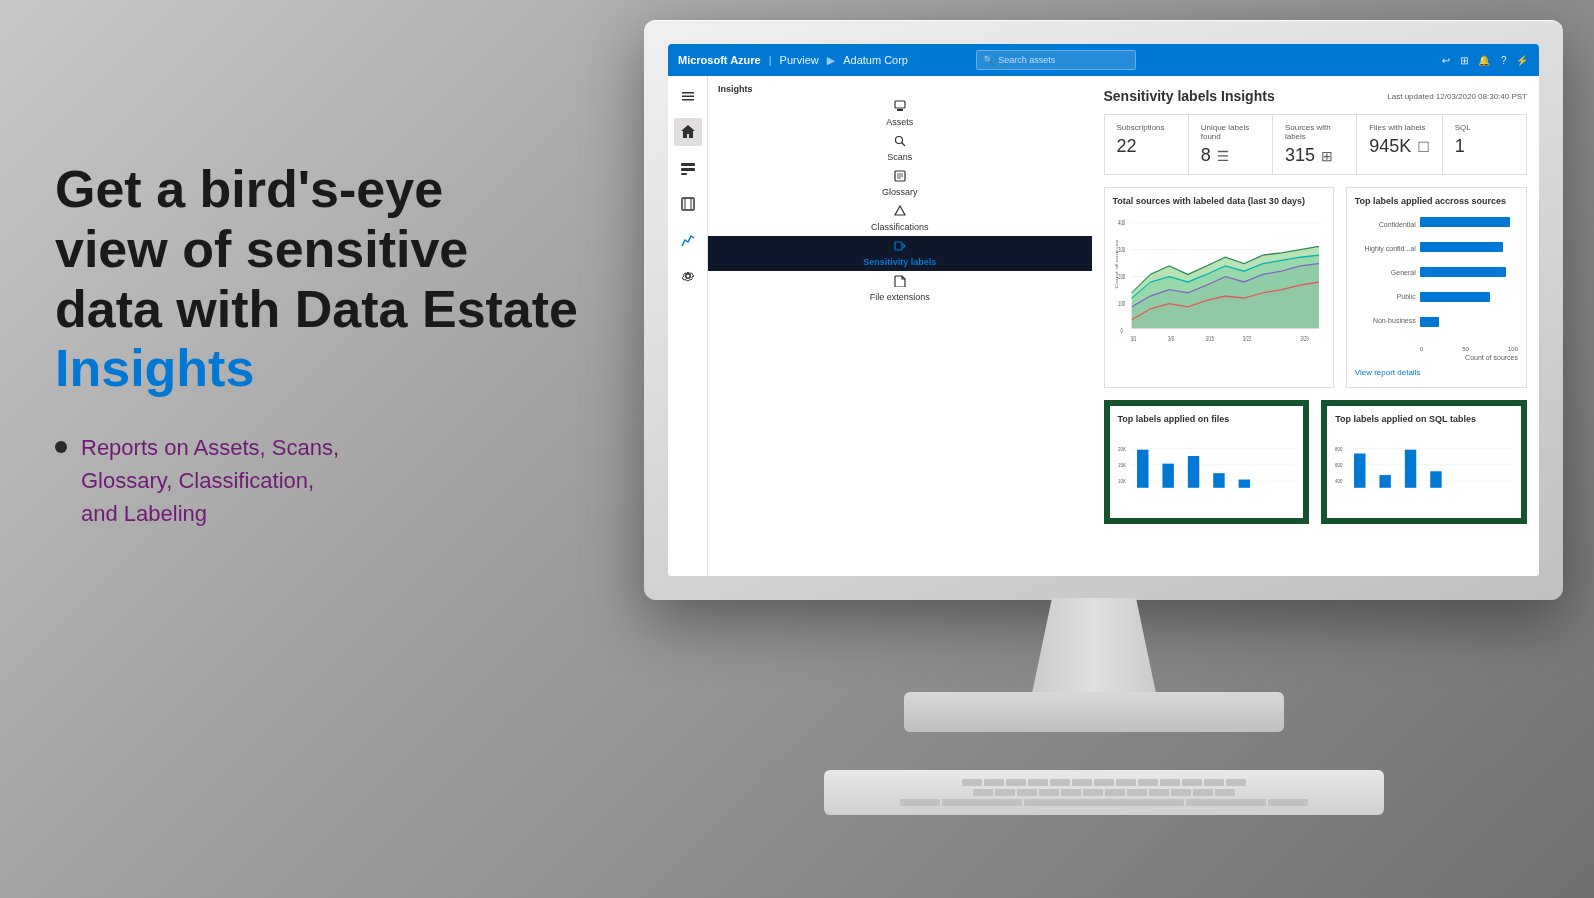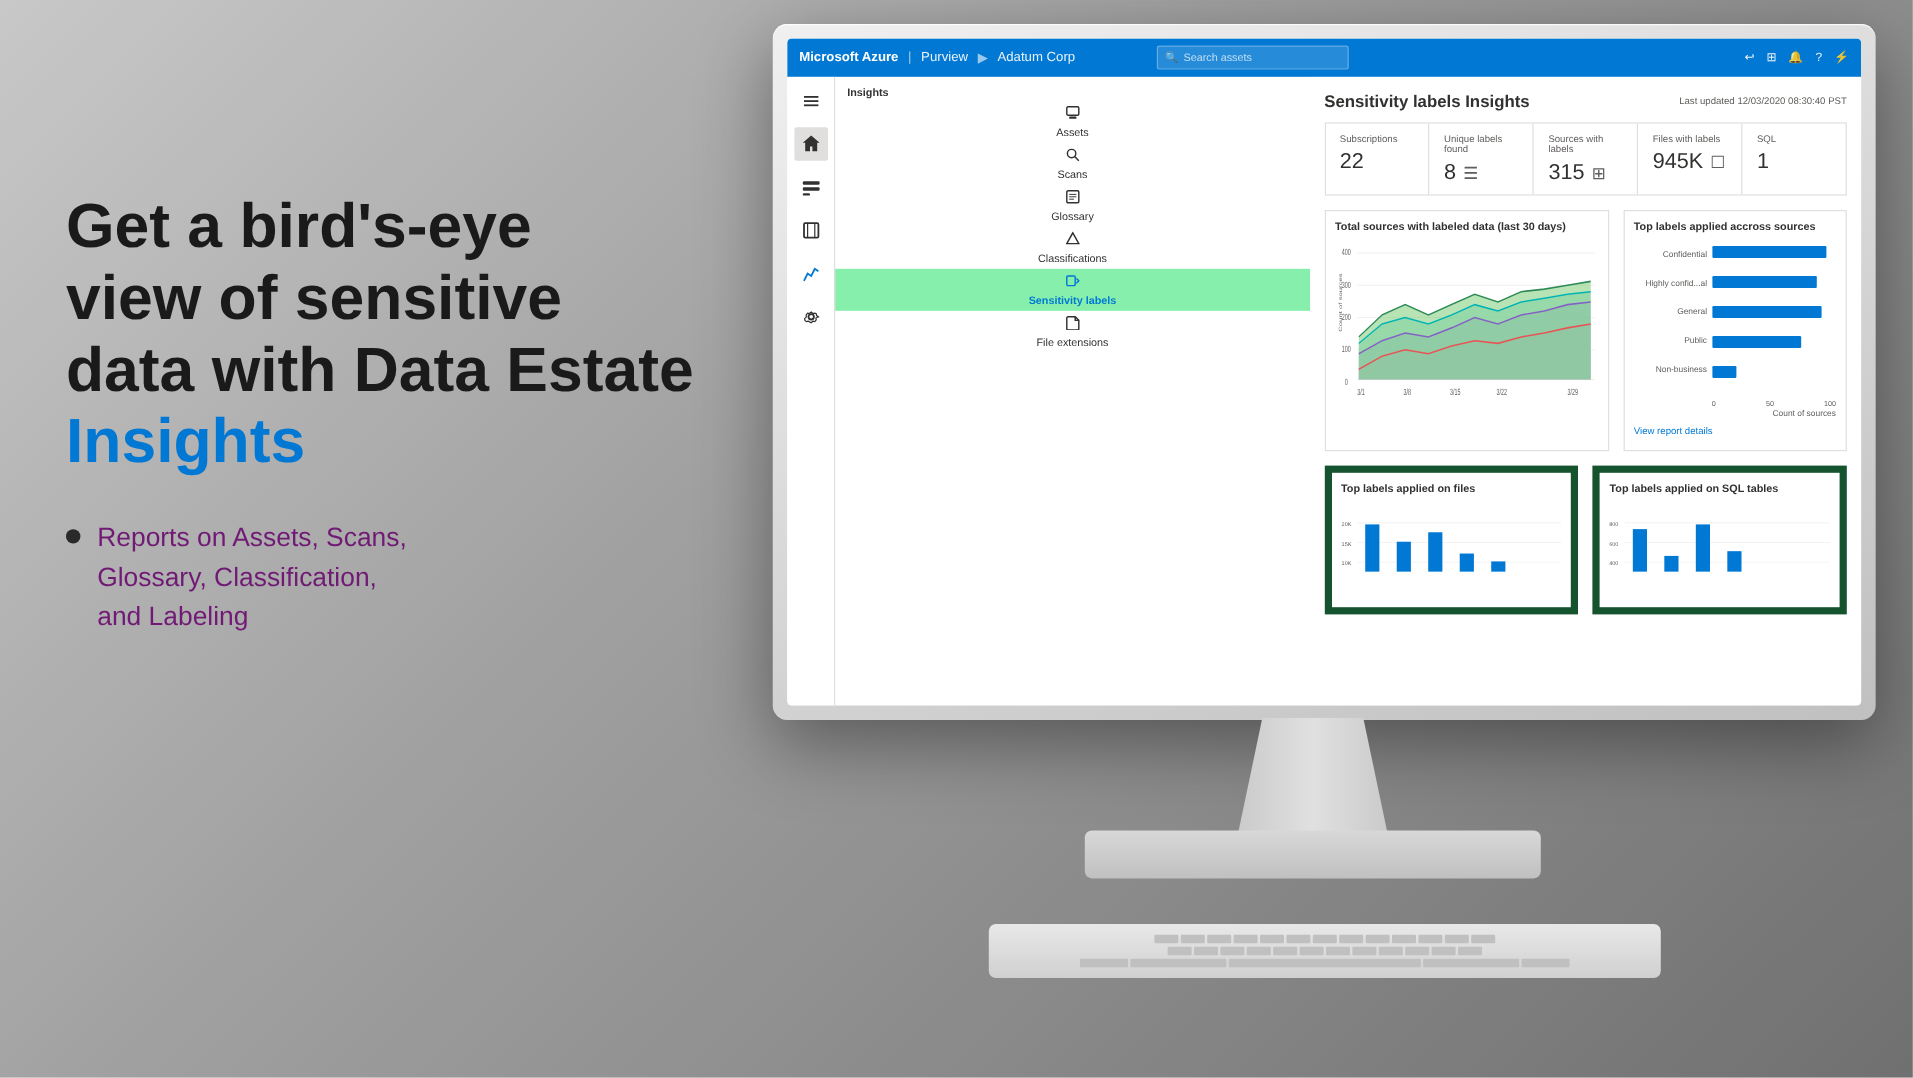--- a/index.html
+++ b/index.html
@@ -61,21 +61,21 @@
 
     
     .monitor-bezel {
       position: absolute;
       top: 0;
       left: 0;
       width: 919px;
       height: 580px;
       background: linear-gradient(160deg, #f0f0f0 0%, #d8d8d8 50%, #c0c0c0 100%);
       border-radius: 12px;
-      padding: 12px;
+      padding: 24px;
       box-shadow: 0 20px 60px rgba(0,0,0,0.4), inset 0 1px 0 rgba(255,255,255,0.8);
     }
 
     .screen {
       width: 100%;
       height: 100%;
       background: #fff;
       border-radius: 4px;
       overflow: hidden;
       position: relative;
@@ -239,21 +239,21 @@
       display: flex;
       align-items: center;
       padding: 4px 10px;
       font-size: 9px;
       color: #323130;
       cursor: pointer;
       gap: 5px;
       flex-direction: column;
     }
     .sidebar-item.active {
-      background: #86efac;
+      background: #0f172a;
       color: #0078d4;
       font-weight: 600;
     }
     .sidebar-item-icon {
       width: 12px;
       height: 12px;
       flex-shrink: 0;
     }
 
     

